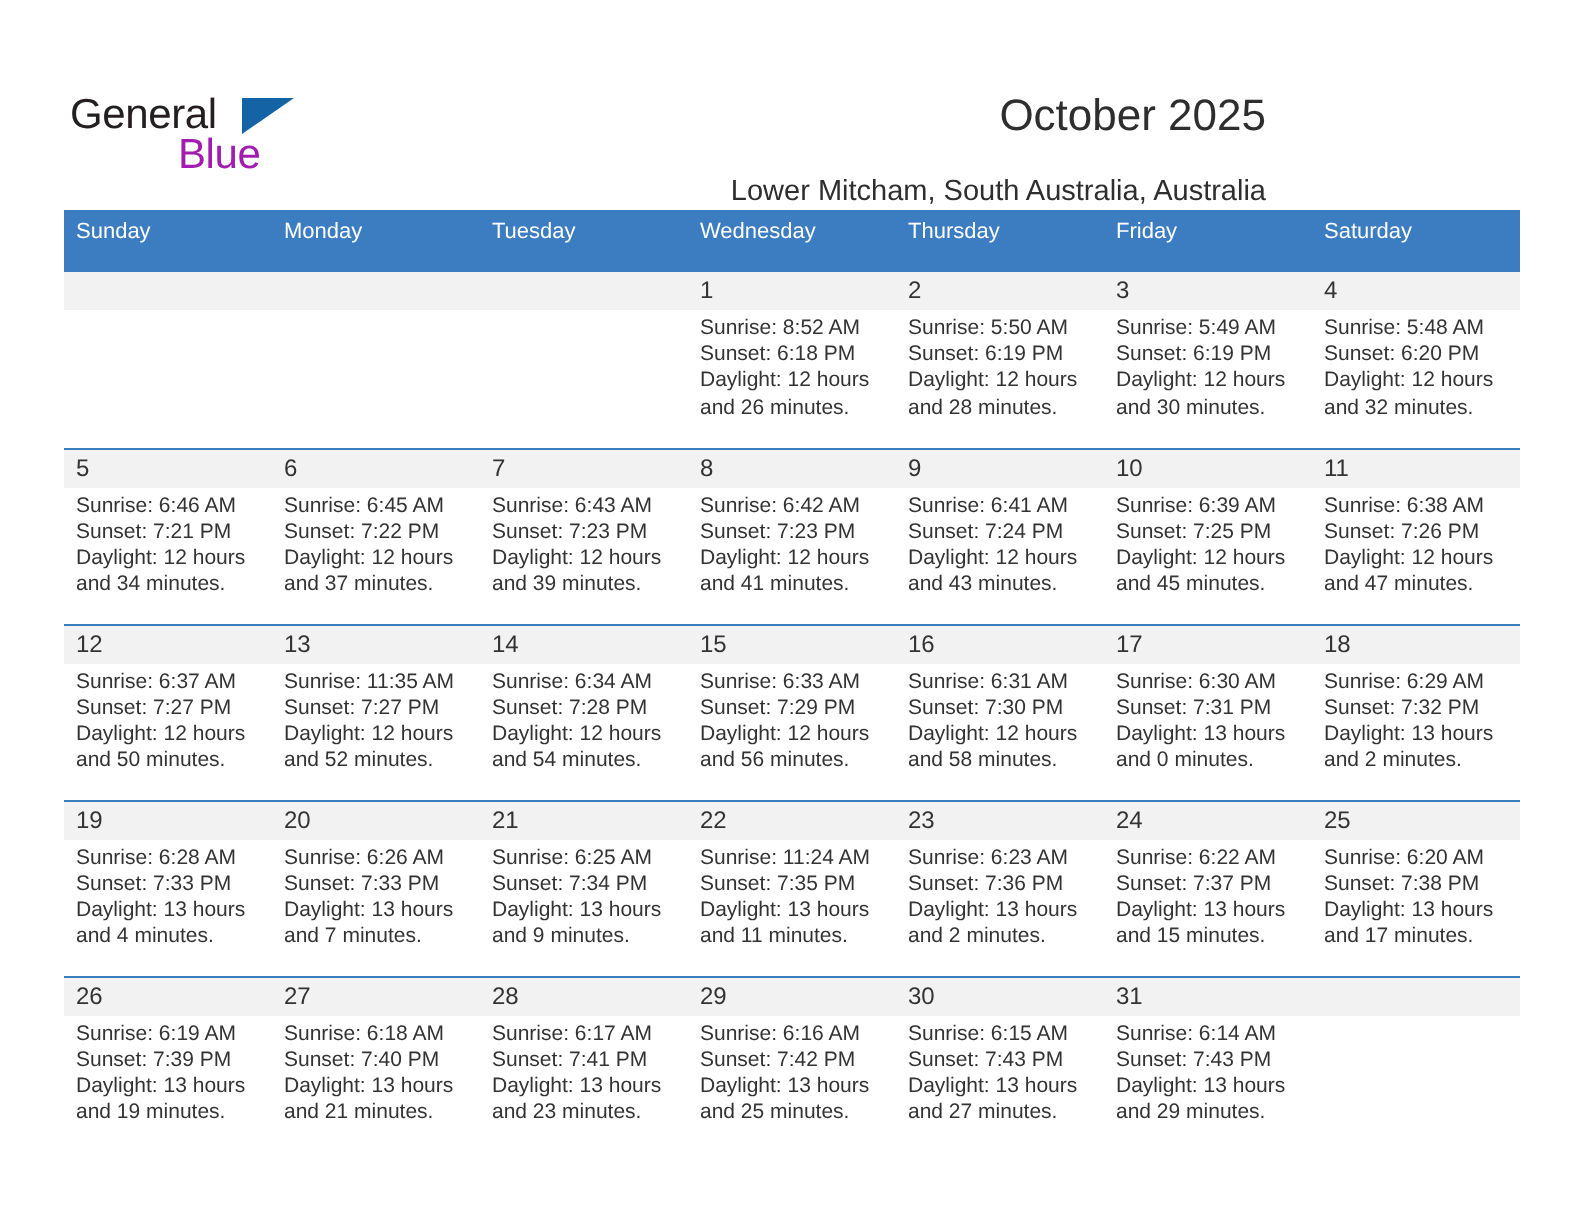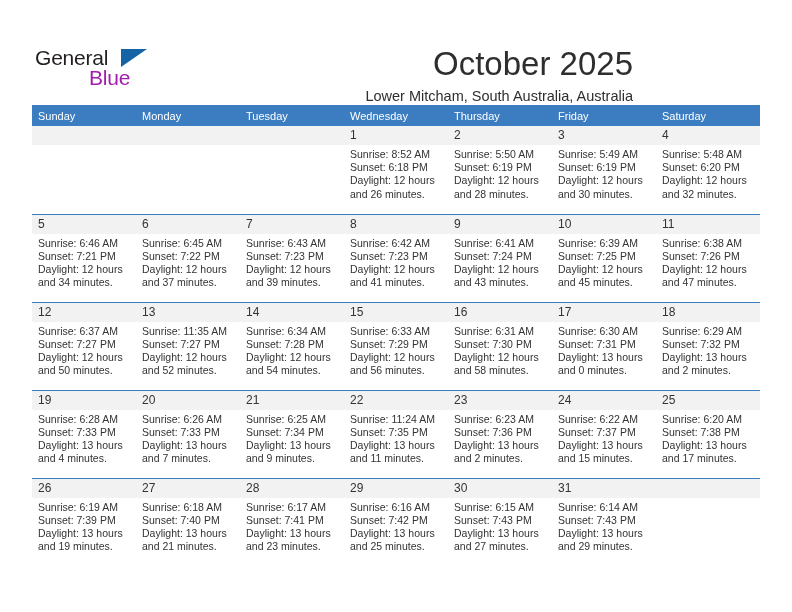--- a/index.html
+++ b/index.html
@@ -47,21 +47,21 @@
   .logo-tri {
     position: absolute;
     left: 86px; top: 2px;
     width: 0; height: 0;
     border-left: 26px solid #1464a5;
     border-bottom: 18px solid transparent;
   }
   .title {
     position: absolute;
     right: 35px; top: 36px;
-    font-size: 33px;
+    font-size: 22px;
     color: #2e2e2e;
     font-weight: normal;
     line-height: 1;
     white-space: nowrap;
   }
   .subtitle {
     position: absolute;
     right: 35px; top: 78px;
     font-size: 14.5px;
     color: #2e2e2e;
@@ -77,21 +77,21 @@
     width: 728px;
     border-collapse: collapse;
     table-layout: fixed;
   }
   .calendar th {
     background: #3b7dc0;
     color: #ffffff;
     font-size: 11px;
     font-weight: normal;
     text-align: left;
-    padding: 5px 0 4px 6px;
+    padding: 5px 0 14px 6px;
     border: none;
     height: 21px;
   }
   .calendar td {
     vertical-align: top;
     padding: 0;
     border: none;
     border-top: 1px solid #3b7dc0;
     height: 88px;
     width: 104px;

